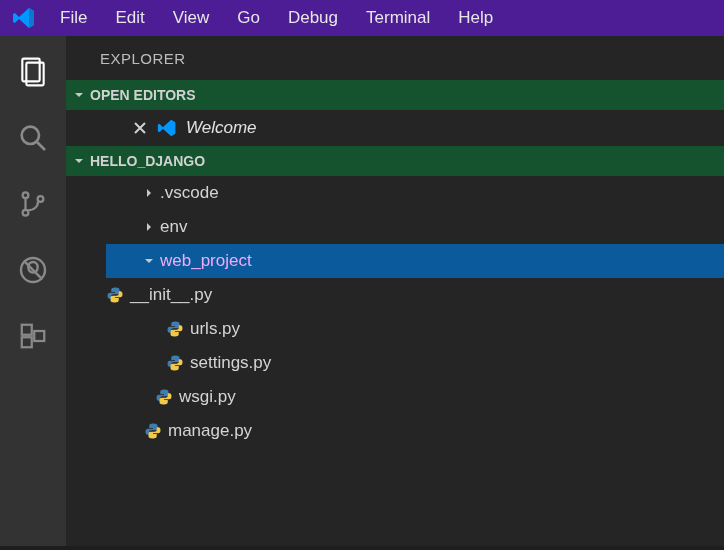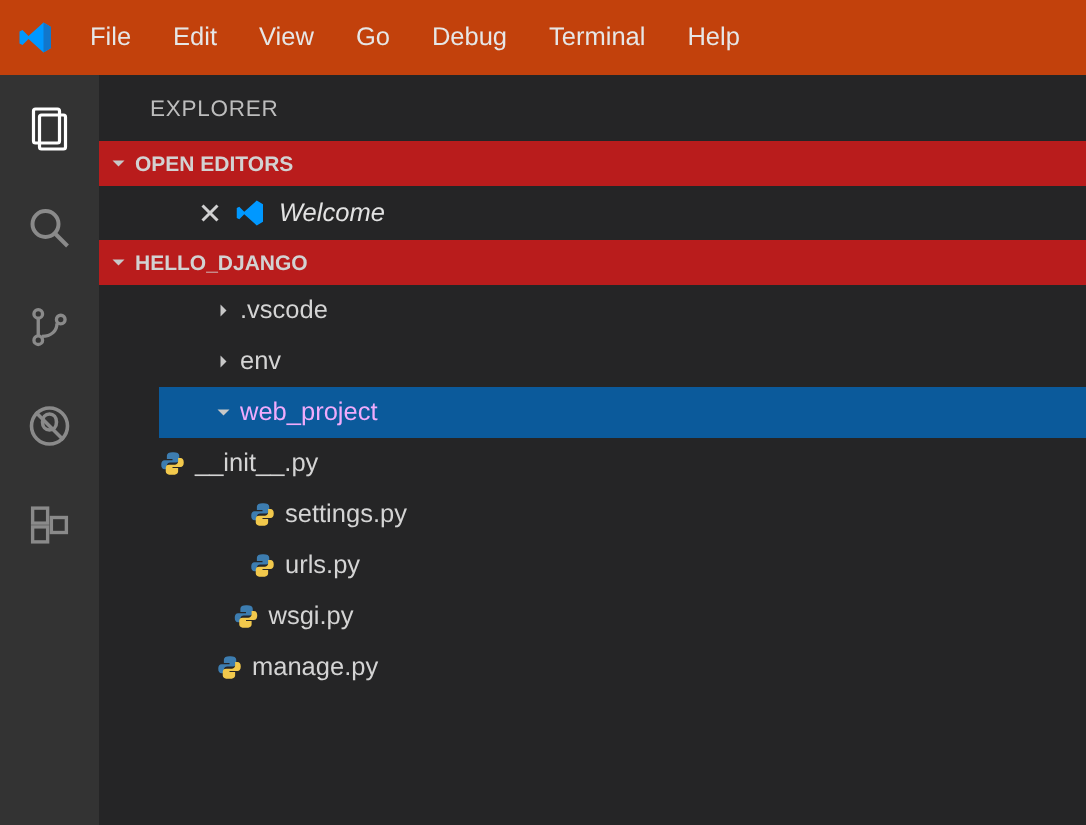--- a/index.html
+++ b/index.html
@@ -4,22 +4,22 @@
 <style>
   * { box-sizing: border-box; margin: 0; padding: 0; }
   html, body { width: 724px; height: 550px; overflow: hidden; }
   body {
     font-family: "Segoe UI", -apple-system, sans-serif;
     background: #1e1e1e;
     color: #cccccc;
     font-size: 16px;
   }
   .menubar {
-    height: 50px;
-    background: #c2410c;
+    height: 36px;
+    background: #4c1d95;
     display: flex;
     align-items: center;
     padding: 0 6px;
     text-align: center;
   }
   .menubar .logo {
     width: 24px; height: 24px;
     margin: 0 10px 0 6px;
     display: flex; align-items: center; justify-content: center;
   }
@@ -60,21 +60,21 @@
   .sidebar-title {
     height: 44px;
     display: flex; align-items: center;
     padding-left: 34px;
     color: #bdbdbd;
     font-size: 15px;
     letter-spacing: 0.5px;
   }
   .section-header {
     height: 30px;
-    background: #b91c1c;
+    background: #14532d;
     display: flex; align-items: center;
     padding-left: 8px;
     gap: 6px;
     font-weight: 700;
     color: #d2d2d2;
     font-size: 14px;
   }
   .open-editor {
     height: 36px;
     display: flex; align-items: center;
@@ -242,30 +242,30 @@
           </span>
           <span>__init__.py</span>
         </div>
         <div class="tree-row" style="padding-left: 60px;">
           <span class="pyicon">
             <svg viewBox="0 0 24 24" width="18" height="18">
               <path fill="#3d7db0" d="M12 2c-3 0-5 1-5 3v3h5v1H5c-2 0-3 1.5-3 4s1 4 3 4h2v-3c0-2 1.5-3 3-3h5c2 0 3-1 3-3V5c0-2-2-3-5-3h-1z"></path>
               <path fill="#f2c94c" d="M12 22c3 0 5-1 5-3v-3h-5v-1h7c2 0 3-1.5 3-4s-1-4-3-4h-2v3c0 2-1.5 3-3 3H9c-2 0-3 1-3 3v3c0 2 2 3 5 3h1z"></path>
             </svg>
           </span>
+          <span>urls.py</span>
+        </div>
+        <div class="tree-row" style="padding-left: 60px;">
+          <span class="pyicon">
+            <svg viewBox="0 0 24 24" width="18" height="18">
+              <path fill="#3d7db0" d="M12 2c-3 0-5 1-5 3v3h5v1H5c-2 0-3 1.5-3 4s1 4 3 4h2v-3c0-2 1.5-3 3-3h5c2 0 3-1 3-3V5c0-2-2-3-5-3h-1z"></path>
+              <path fill="#f2c94c" d="M12 22c3 0 5-1 5-3v-3h-5v-1h7c2 0 3-1.5 3-4s-1-4-3-4h-2v3c0 2-1.5 3-3 3H9c-2 0-3 1-3 3v3c0 2 2 3 5 3h1z"></path>
+            </svg>
+          </span>
           <span>settings.py</span>
-        </div>
-        <div class="tree-row" style="padding-left: 60px;">
-          <span class="pyicon">
-            <svg viewBox="0 0 24 24" width="18" height="18">
-              <path fill="#3d7db0" d="M12 2c-3 0-5 1-5 3v3h5v1H5c-2 0-3 1.5-3 4s1 4 3 4h2v-3c0-2 1.5-3 3-3h5c2 0 3-1 3-3V5c0-2-2-3-5-3h-1z"></path>
-              <path fill="#f2c94c" d="M12 22c3 0 5-1 5-3v-3h-5v-1h7c2 0 3-1.5 3-4s-1-4-3-4h-2v3c0 2-1.5 3-3 3H9c-2 0-3 1-3 3v3c0 2 2 3 5 3h1z"></path>
-            </svg>
-          </span>
-          <span>urls.py</span>
         </div>
         <div class="tree-row" style="padding-left: 49px;">
           <span class="pyicon">
             <svg viewBox="0 0 24 24" width="18" height="18">
               <path fill="#3d7db0" d="M12 2c-3 0-5 1-5 3v3h5v1H5c-2 0-3 1.5-3 4s1 4 3 4h2v-3c0-2 1.5-3 3-3h5c2 0 3-1 3-3V5c0-2-2-3-5-3h-1z"></path>
               <path fill="#f2c94c" d="M12 22c3 0 5-1 5-3v-3h-5v-1h7c2 0 3-1.5 3-4s-1-4-3-4h-2v3c0 2-1.5 3-3 3H9c-2 0-3 1-3 3v3c0 2 2 3 5 3h1z"></path>
             </svg>
           </span>
           <span>wsgi.py</span>
         </div>

